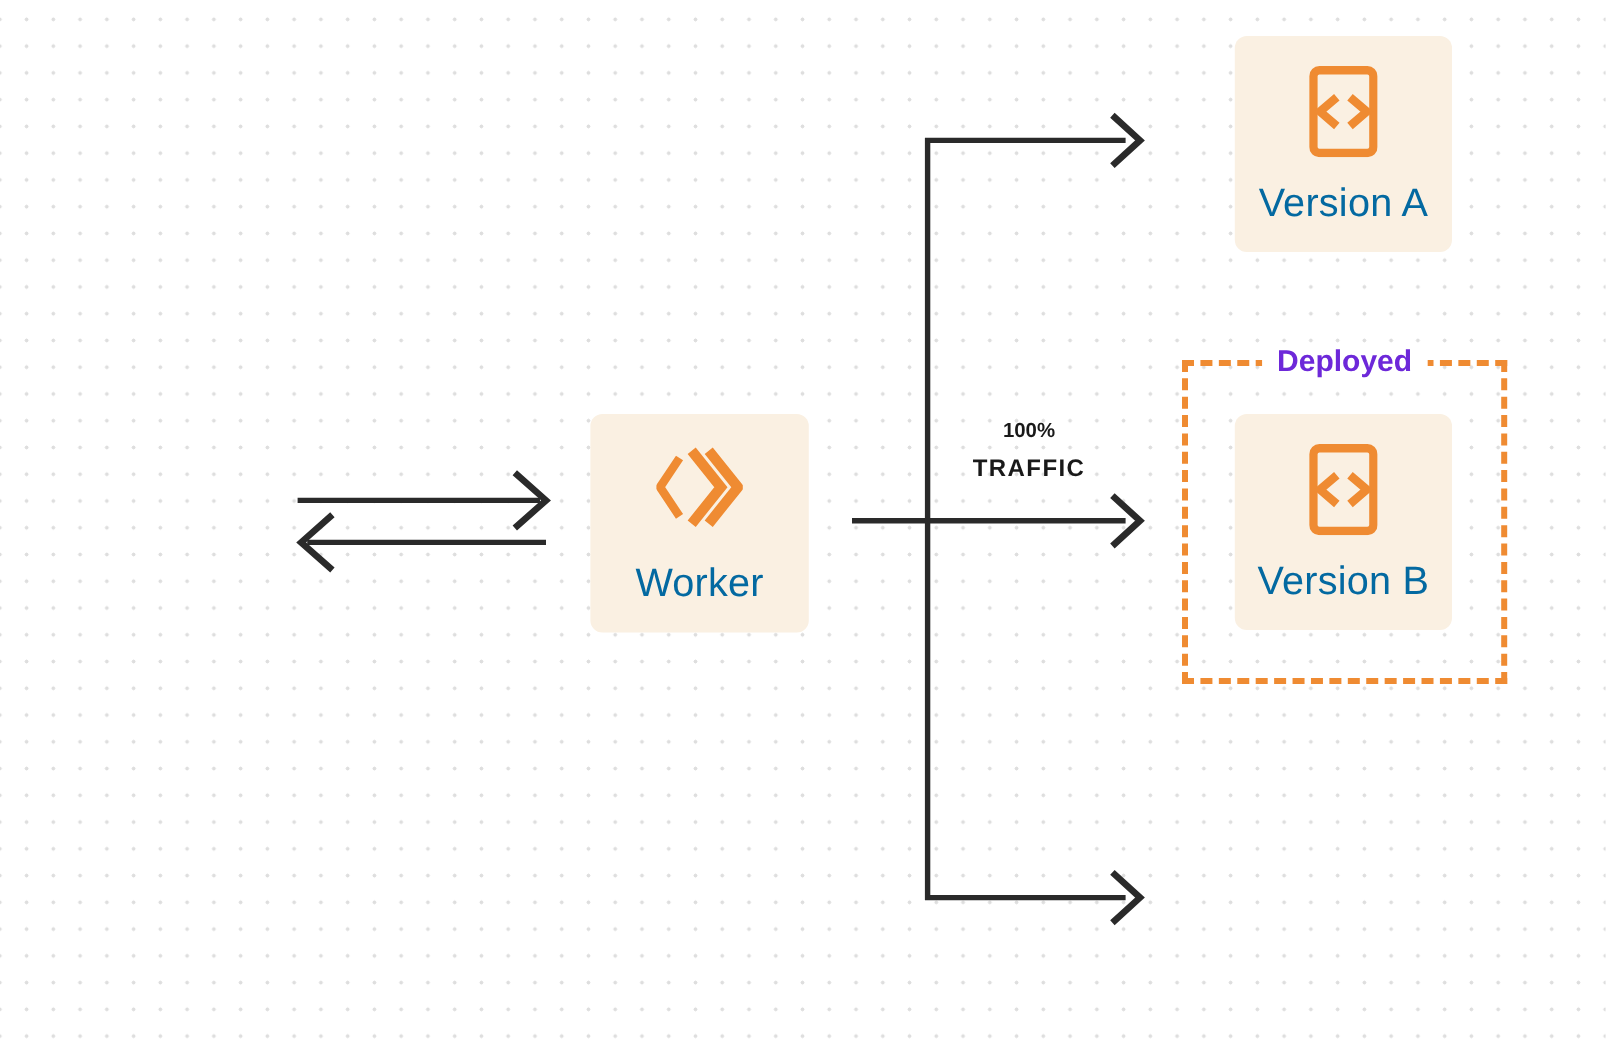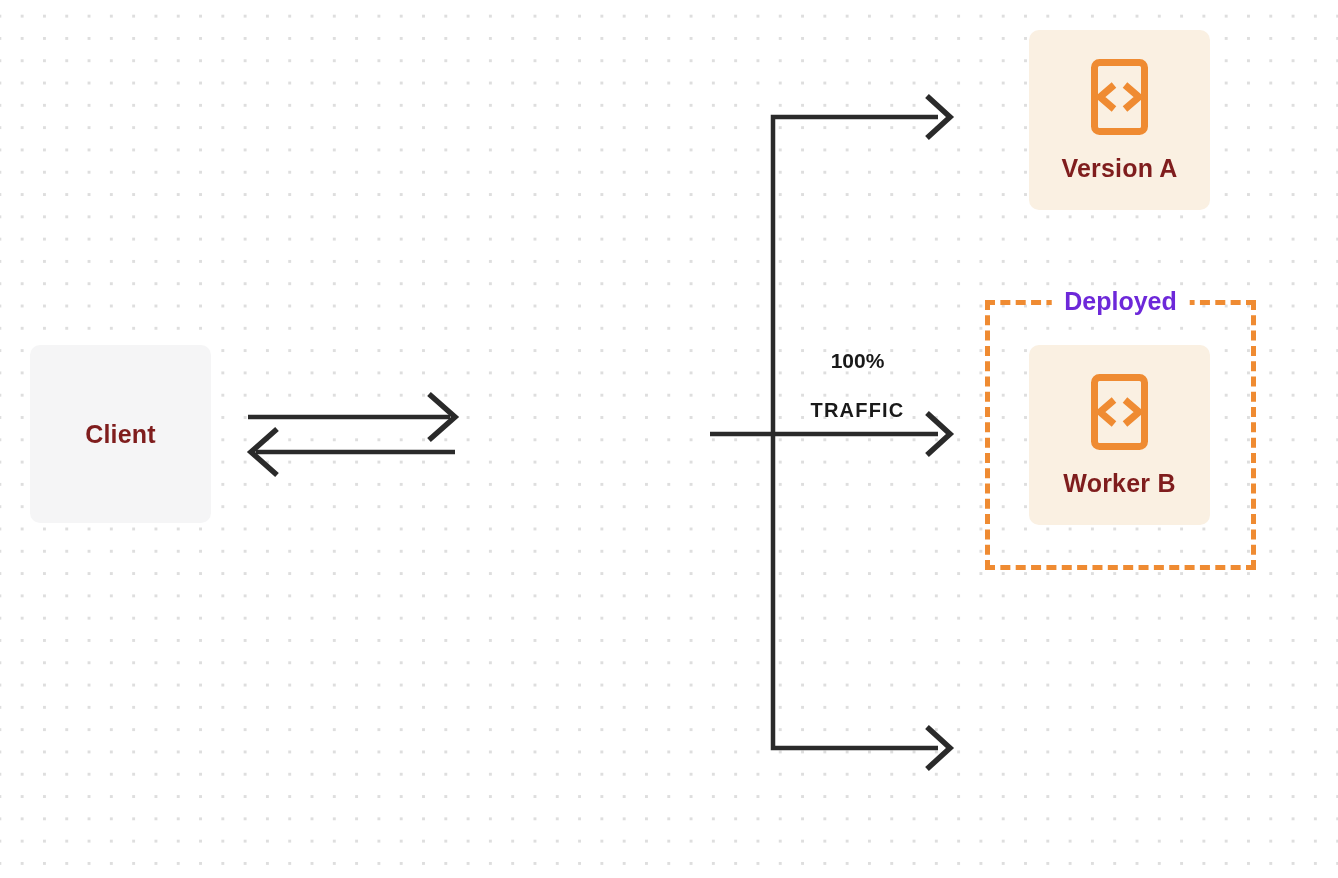--- a/index.html
+++ b/index.html
@@ -25,23 +25,23 @@
   }
   .node {
     position: absolute;
     border-radius: 10px;
     display: flex;
     flex-direction: column;
     align-items: center;
     justify-content: center;
   }
   .node .label {
-    font-weight: 700;
-    font-size: 25px;
-    color: #7f1d1d;
+    font-weight: 400;
+    font-size: 33px;
+    color: #0369a1;
     letter-spacing: 0.2px;
     white-space: nowrap;
   }
   .node-client {
     left: 30px; top: 345px;
     width: 181px; height: 178px;
     background: #f5f5f6;
   }
   .node-worker {
     left: 492px; top: 345px;
@@ -80,22 +80,22 @@
   }
   .traffic-label {
     position: absolute;
     left: 795px; top: 350px;
     width: 125px;
     text-align: center;
     color: #191919;
     font-weight: 700;
     line-height: 1;
   }
-  .traffic-label .l1 { font-size: 21px; }
-  .traffic-label .l2 { font-size: 20px; letter-spacing: 1.2px; margin-top: 29px; }
+  .traffic-label .l1 { font-size: 17px; }
+  .traffic-label .l2 { font-size: 20px; letter-spacing: 1.2px; margin-top: 14px; }
   .icon-box { flex: 0 0 auto; display: block; }
 </style>
 </head>
 <body>
 
 <div class="canvas">
 
   <svg class="arrows" viewBox="0 0 1338 878" xmlns="http://www.w3.org/2000/svg">
     <g stroke="#2a2a2a" fill="none" stroke-linejoin="miter" stroke-linecap="butt">
 
@@ -107,24 +107,31 @@
 
       <path d="M710 434 H938" stroke-width="4.5"></path>
       <path d="M927 413 L950 434 L927 455" stroke-width="5.5"></path>
 
       <path d="M938 117 H773 V748 H938" stroke-width="4.5"></path>
       <path d="M927 96 L950 117 L927 138" stroke-width="5.5"></path>
       <path d="M927 727 L950 748 L927 769" stroke-width="5.5"></path>
     </g>
   </svg>
 
-  <div class="node node-client">
-    <span class="label">Client</span>
+
+  <div class="node node-worker">
+    <svg class="icon-box" width="72" height="68" viewBox="0 0 71 66" xmlns="http://www.w3.org/2000/svg">
+      <g stroke="#ef8b32" fill="none" stroke-linejoin="miter" stroke-linecap="butt">
+        <polyline points="19,9 3,33 19,57" stroke-width="7"></polyline>
+        <polyline points="29,3 53,33 29,63" stroke-width="8.5"></polyline>
+        <polyline points="43,3 67,33 43,63" stroke-width="8.5"></polyline>
+      </g>
+    </svg>
+    <span class="label">Worker</span>
   </div>
-
 
   <div class="node node-version node-version-a">
     <svg class="icon-box" width="57" height="76" viewBox="0 0 57 76" xmlns="http://www.w3.org/2000/svg">
       <g stroke="#ef8b32" fill="none" stroke-linejoin="miter" stroke-linecap="butt">
         <rect x="3.5" y="3.5" width="50" height="69" rx="5" stroke-width="7"></rect>
         <polyline points="23,26 9,38 23,50" stroke-width="7"></polyline>
         <polyline points="34,26 48,38 34,50" stroke-width="7"></polyline>
       </g>
     </svg>
     <span class="label">Version A</span>
@@ -135,21 +142,21 @@
   </div>
 
   <div class="node node-version node-version-b">
     <svg class="icon-box" width="57" height="76" viewBox="0 0 57 76" xmlns="http://www.w3.org/2000/svg">
       <g stroke="#ef8b32" fill="none" stroke-linejoin="miter" stroke-linecap="butt">
         <rect x="3.5" y="3.5" width="50" height="69" rx="5" stroke-width="7"></rect>
         <polyline points="23,26 9,38 23,50" stroke-width="7"></polyline>
         <polyline points="34,26 48,38 34,50" stroke-width="7"></polyline>
       </g>
     </svg>
-    <span class="label">Worker B</span>
+    <span class="label">Version B</span>
   </div>
 
 
   <div class="traffic-label">
     <div class="l1">100%</div>
     <div class="l2">TRAFFIC</div>
   </div>
 
 </div>
 

